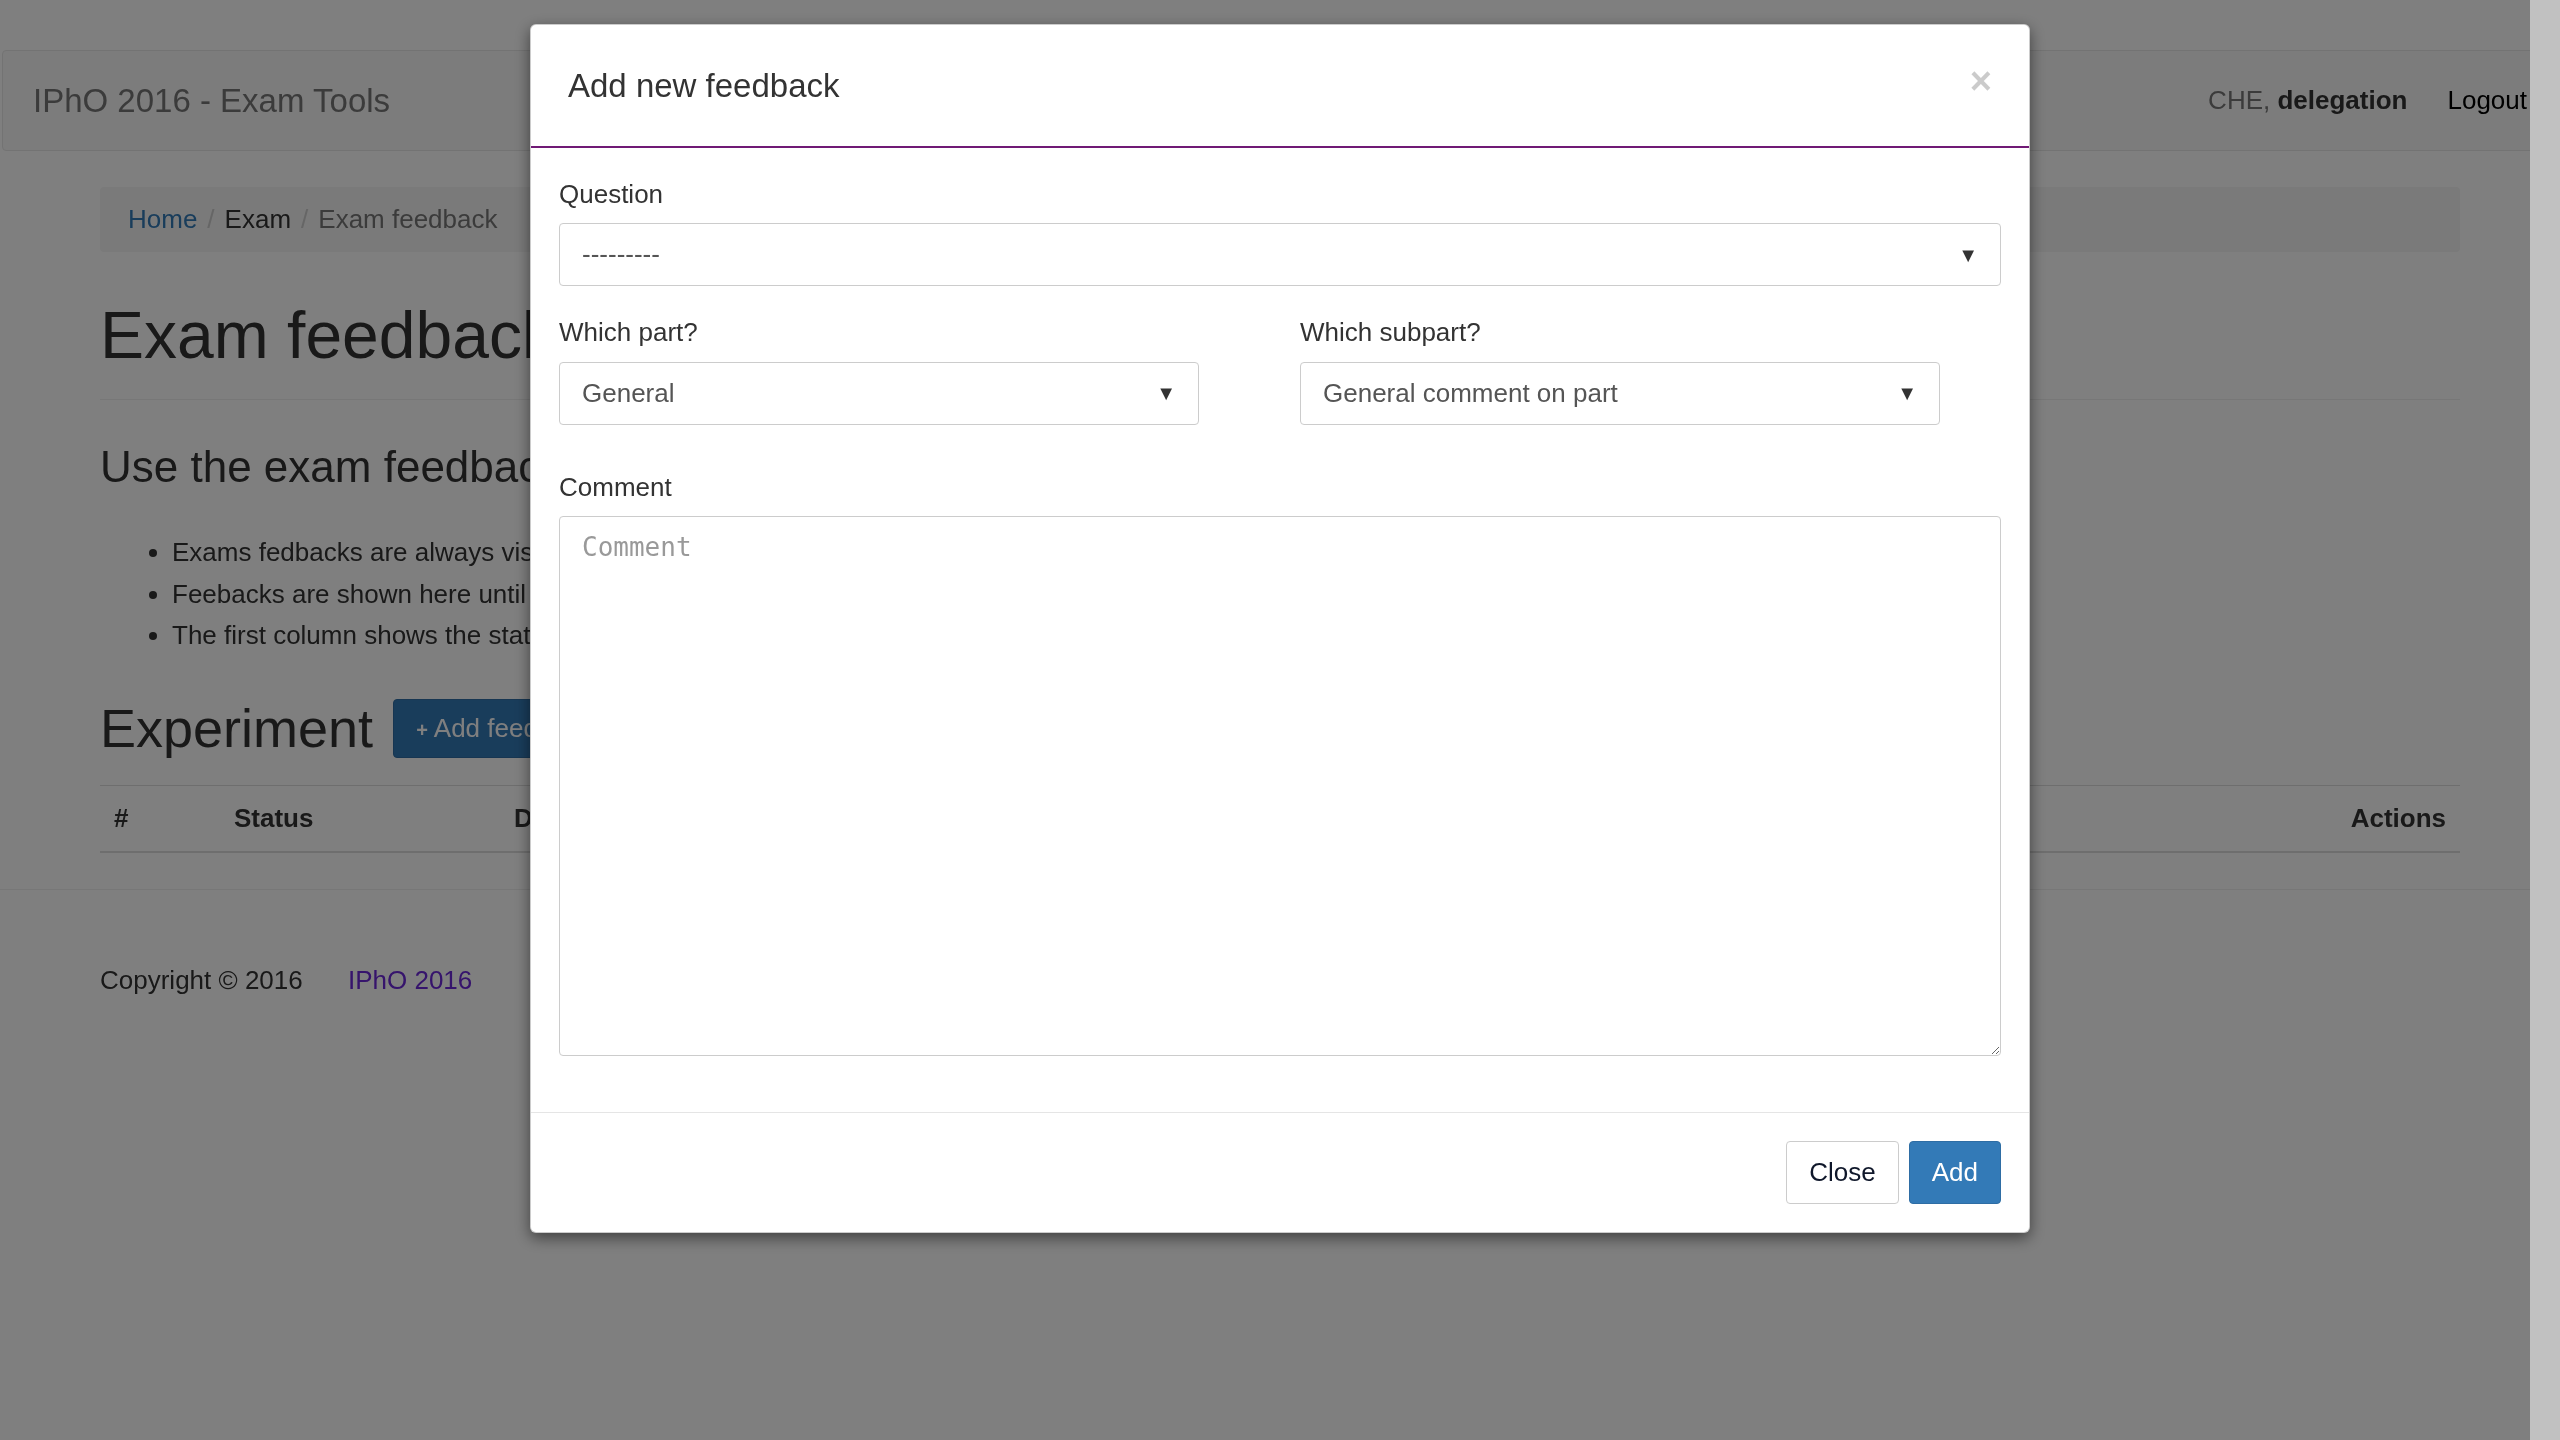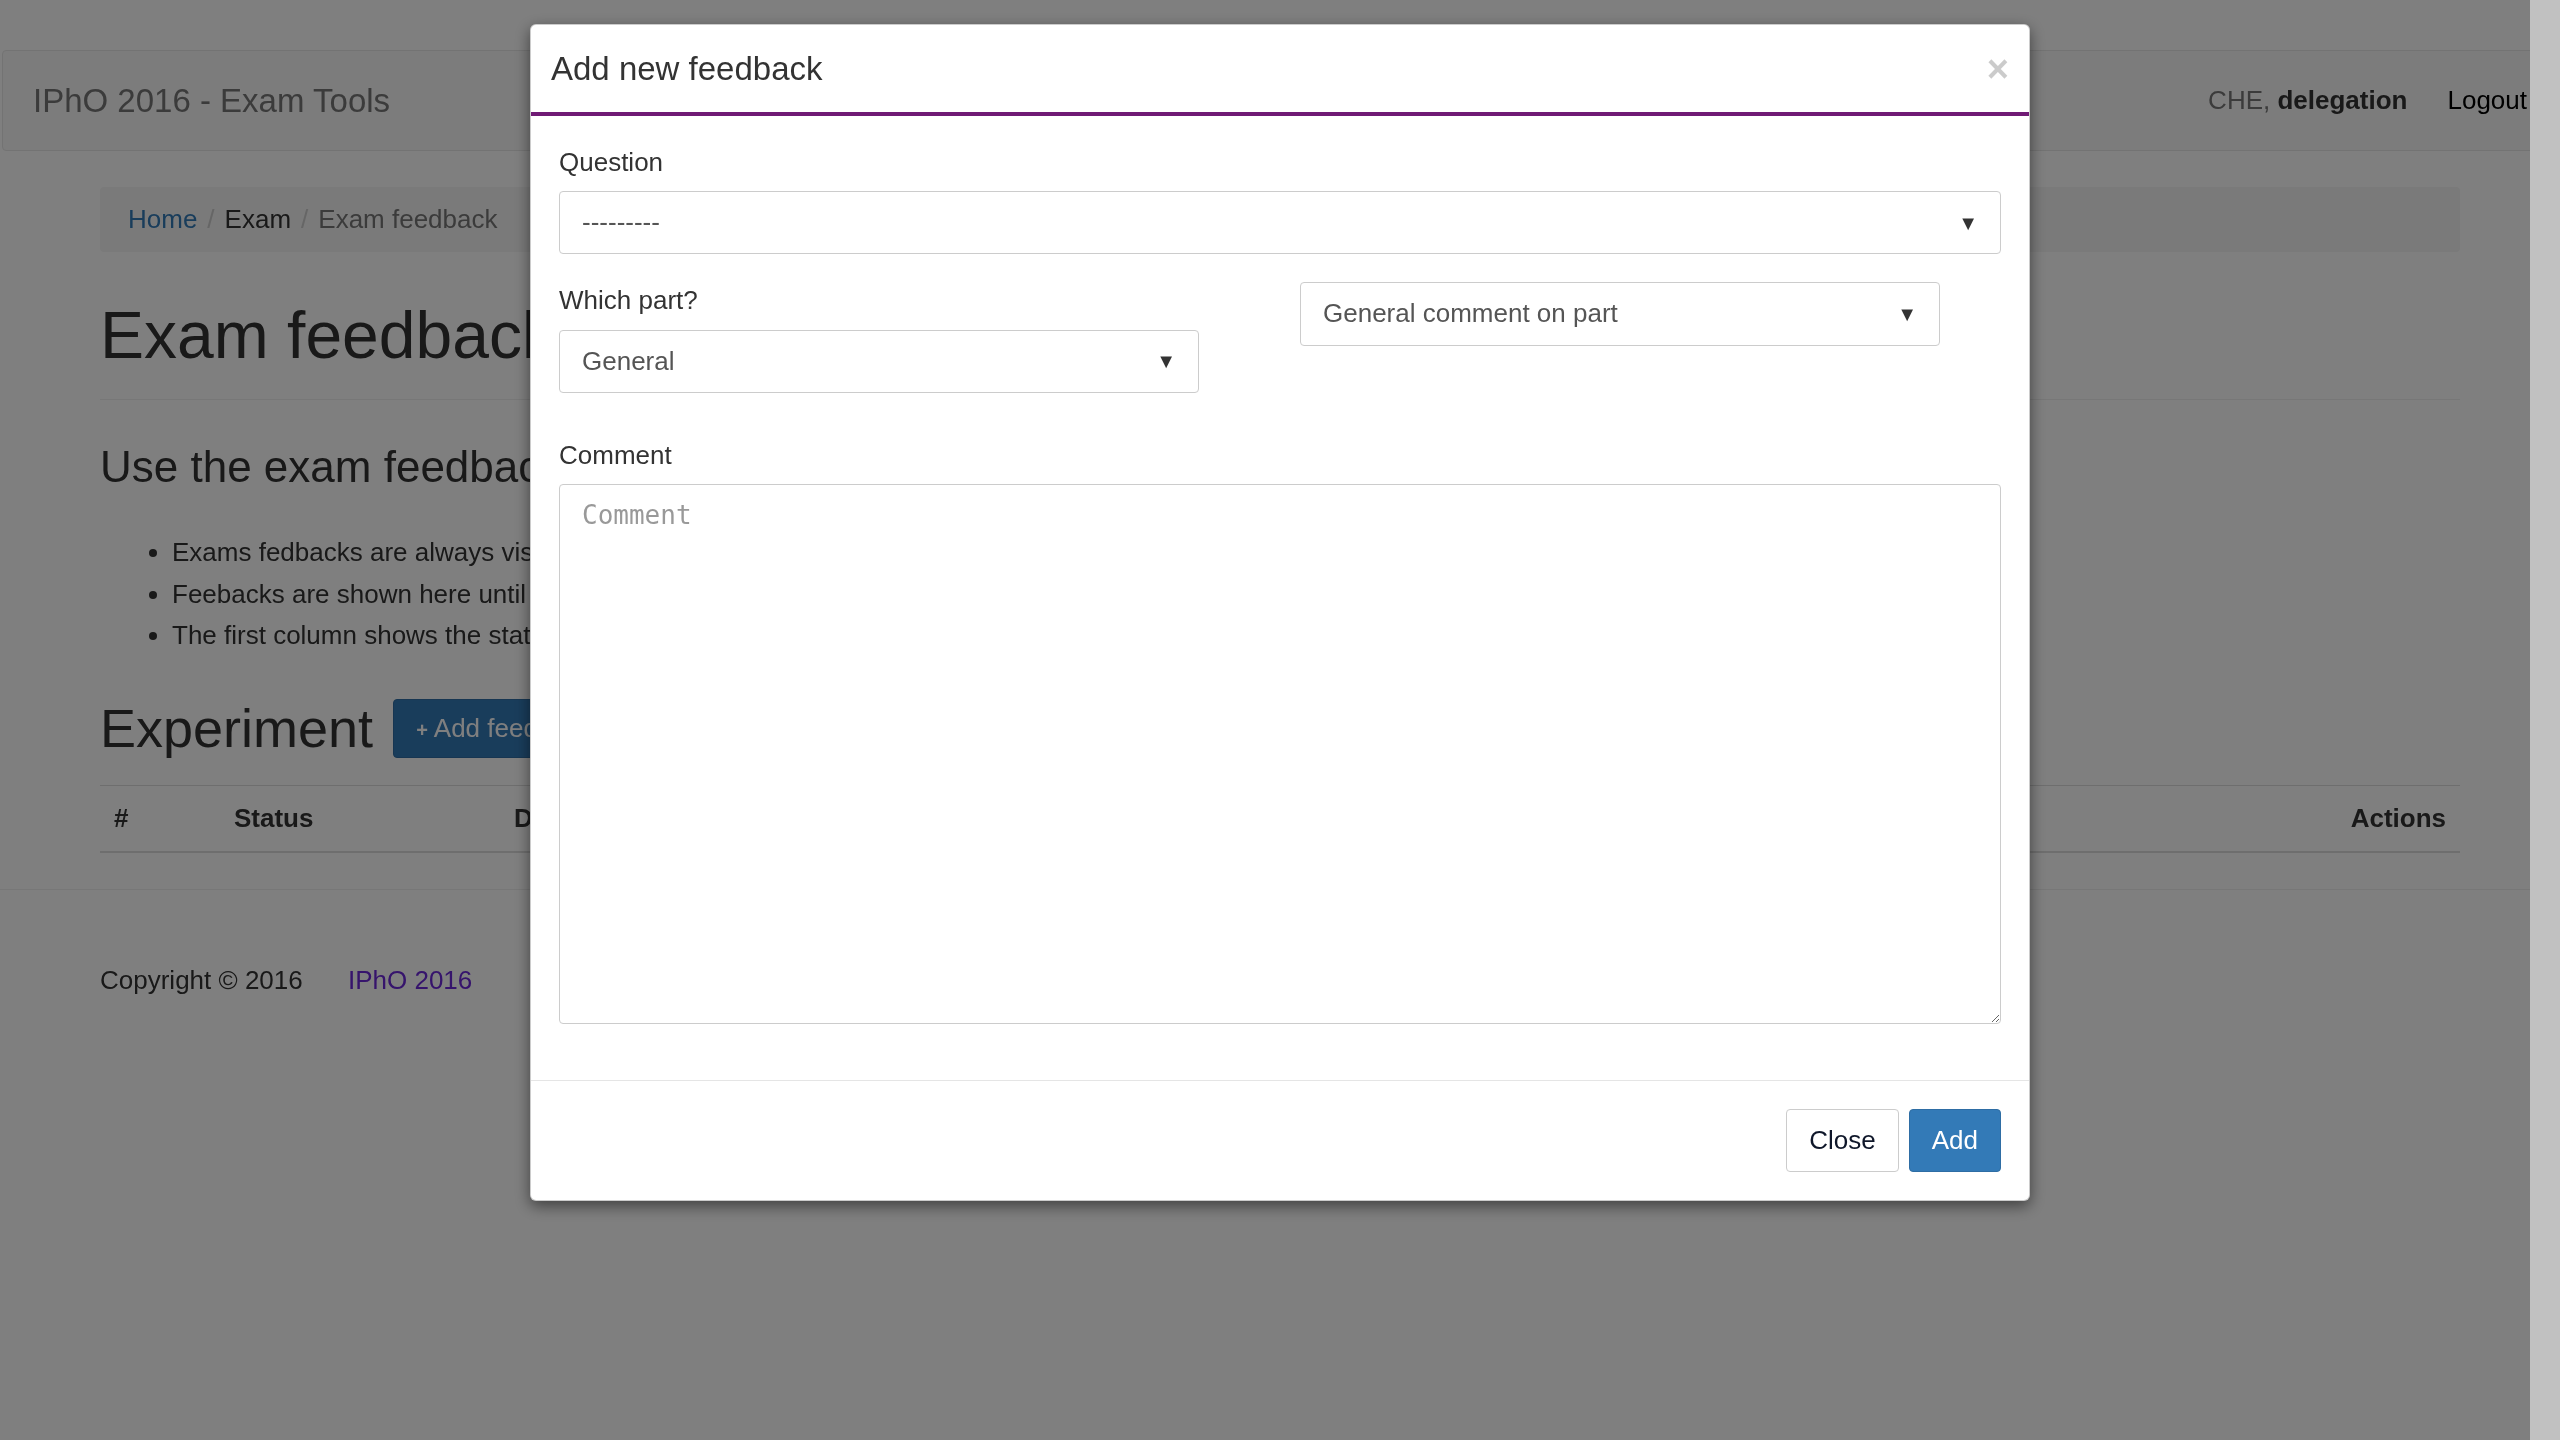--- a/index.html
+++ b/index.html
@@ -191,25 +191,25 @@
       margin: 0 auto;
     }
     .modal-content {
       background-color: #fff;
       border: 1px solid rgba(0,0,0,.2);
       border-radius: 6px;
       box-shadow: 0 5px 15px rgba(0,0,0,.5);
       outline: 0;
     }
     .modal-header {
-      padding: 20px;
-      border-bottom: 4px solid #701a75;
+      padding: 37px;
+      border-bottom: 2px solid #701a75;
       display: flex;
       justify-content: space-between;
-      align-items: center;
+      align-items: flex-start;
     }
     .modal-title {
       font-size: 33px;
       font-weight: 500;
       line-height: 1.42857143;
     }
     .close {
       font-size: 38px;
       font-weight: bold;
       line-height: 1;
@@ -392,20 +392,21 @@
 
         <div class="form-row">
           <div class="form-col">
             <label>Which part?</label>
             <div class="select-wrapper select-part">
               <span class="select-display">General</span>
               <span class="caret">▼</span>
             </div>
           </div>
           <div class="form-col">
+            <label>Which subpart?</label>
             <div class="select-wrapper select-subpart">
               <span class="select-display">General comment on part</span>
               <span class="caret">▼</span>
             </div>
           </div>
         </div>
 
         <div class="form-group" style="margin-top:44px">
           <label>Comment</label>
           <textarea class="form-control" placeholder="Comment" style=""></textarea>

